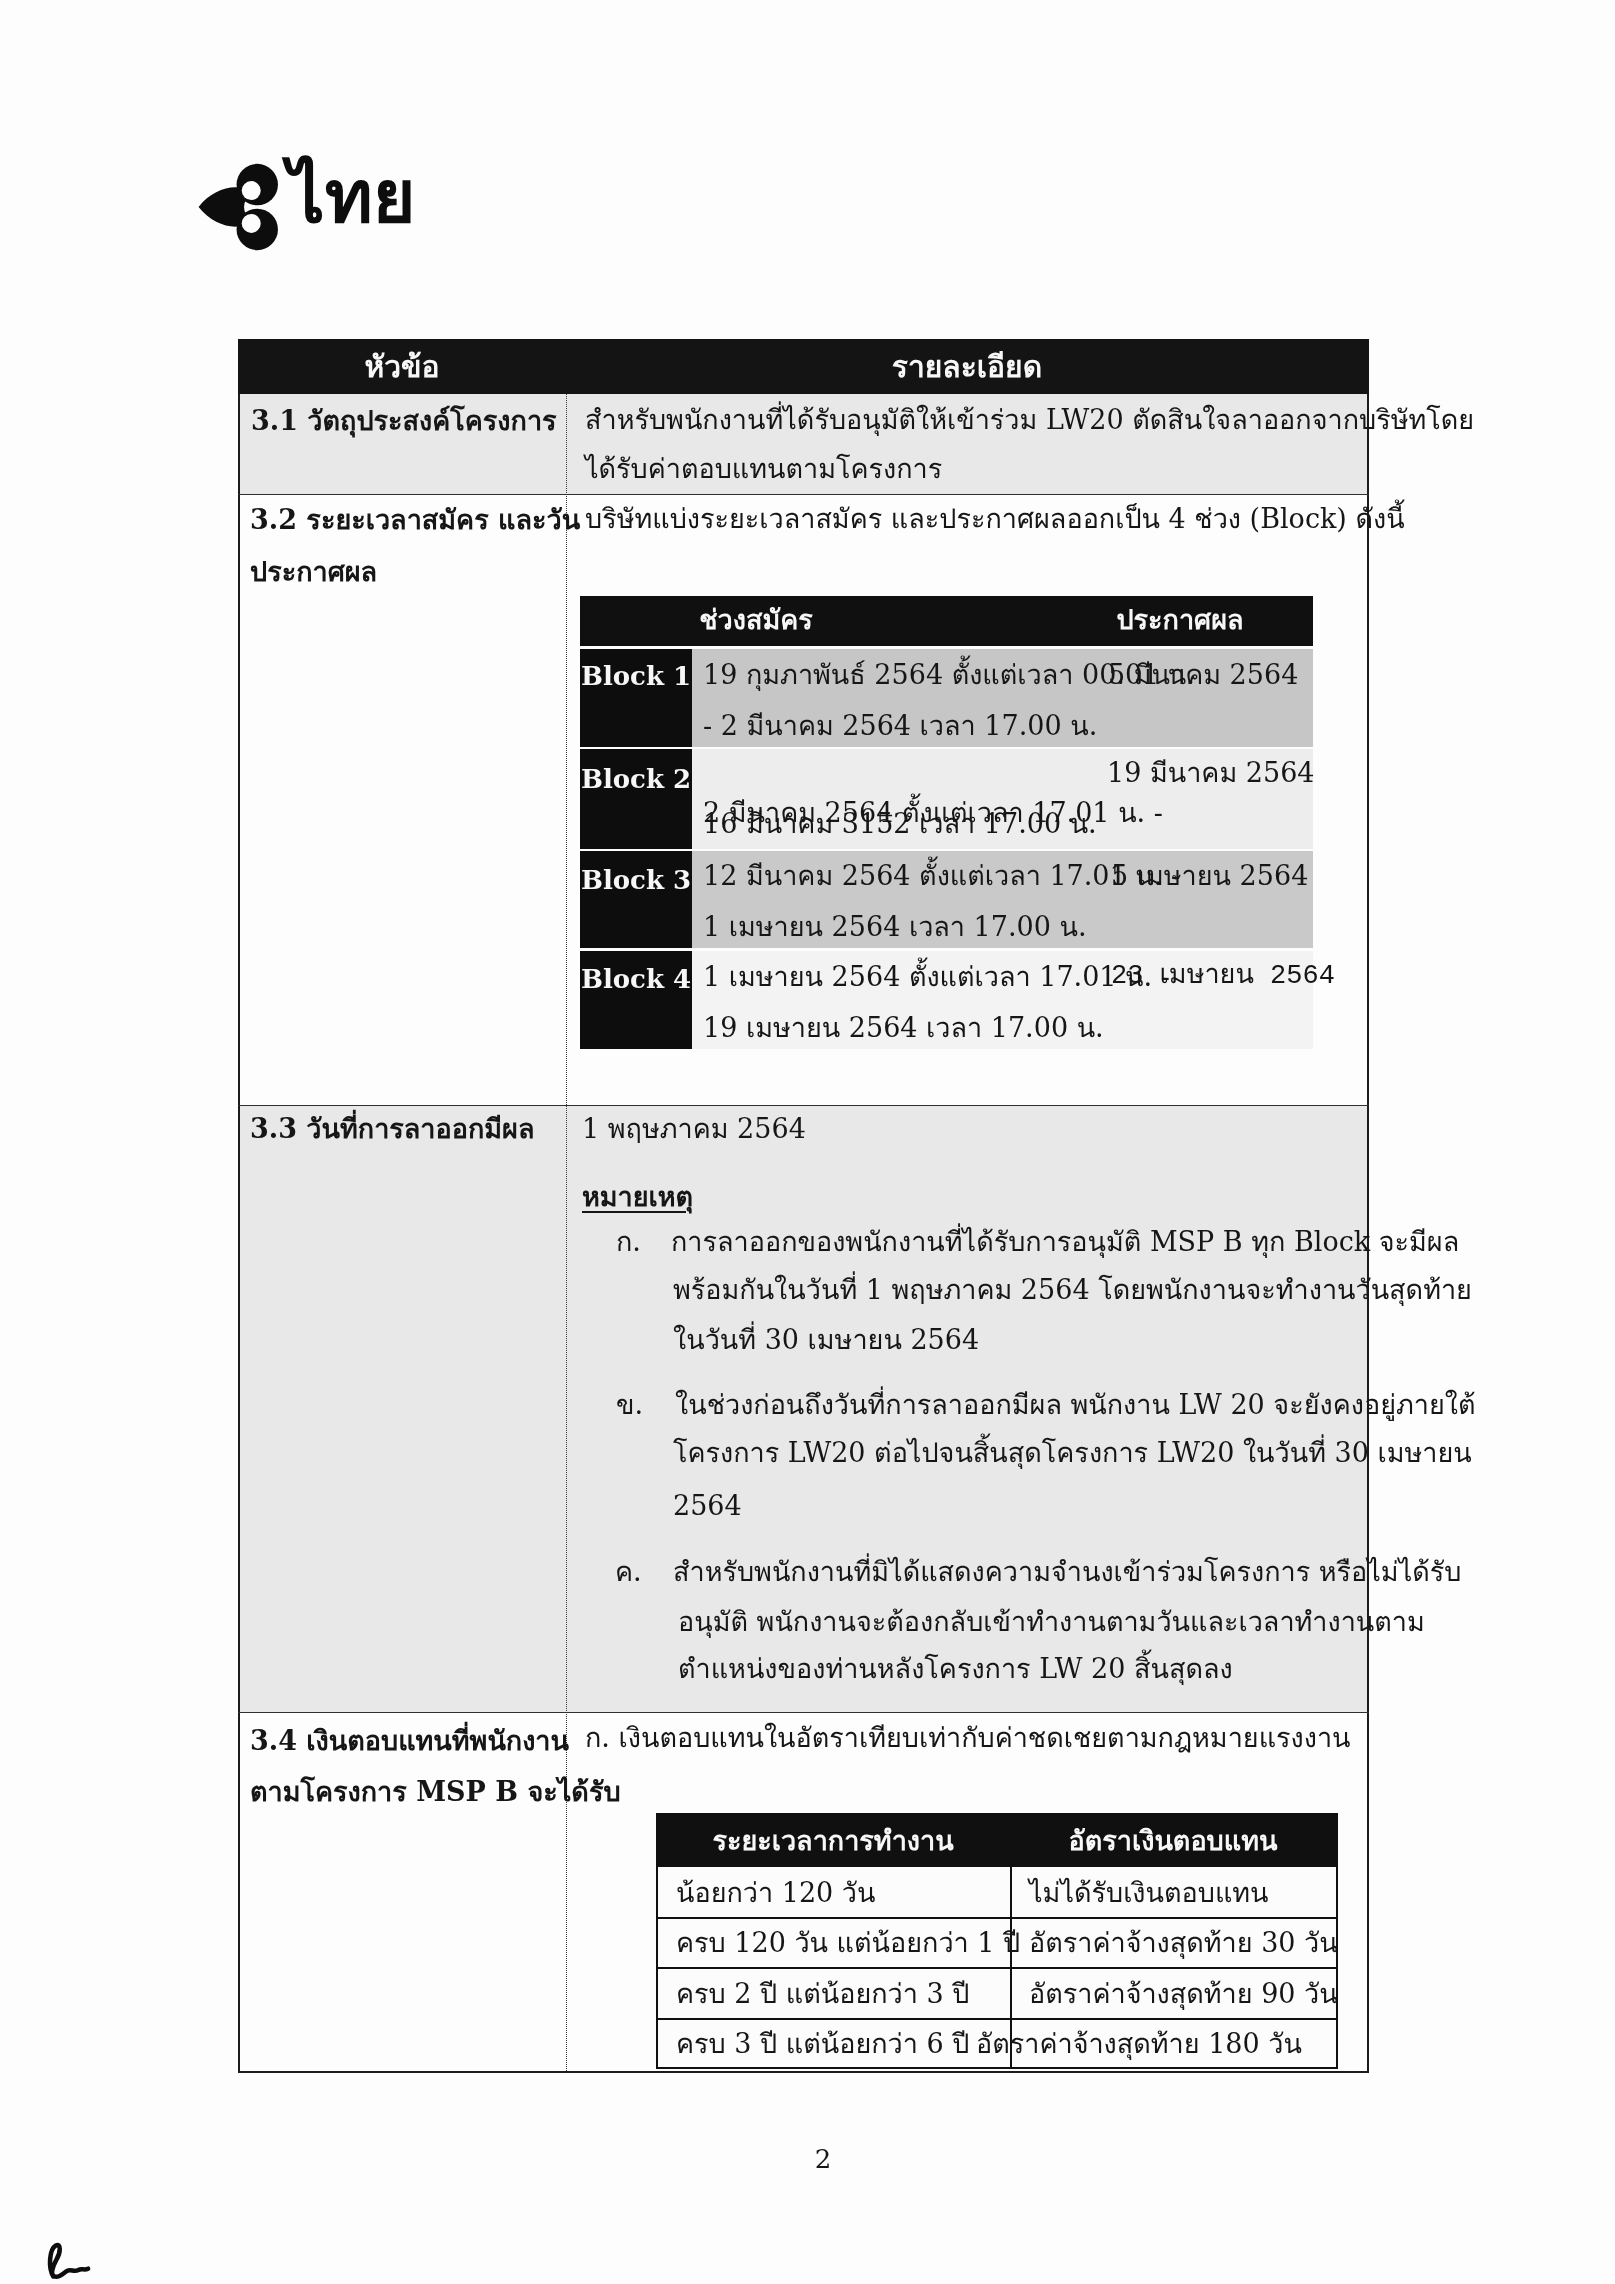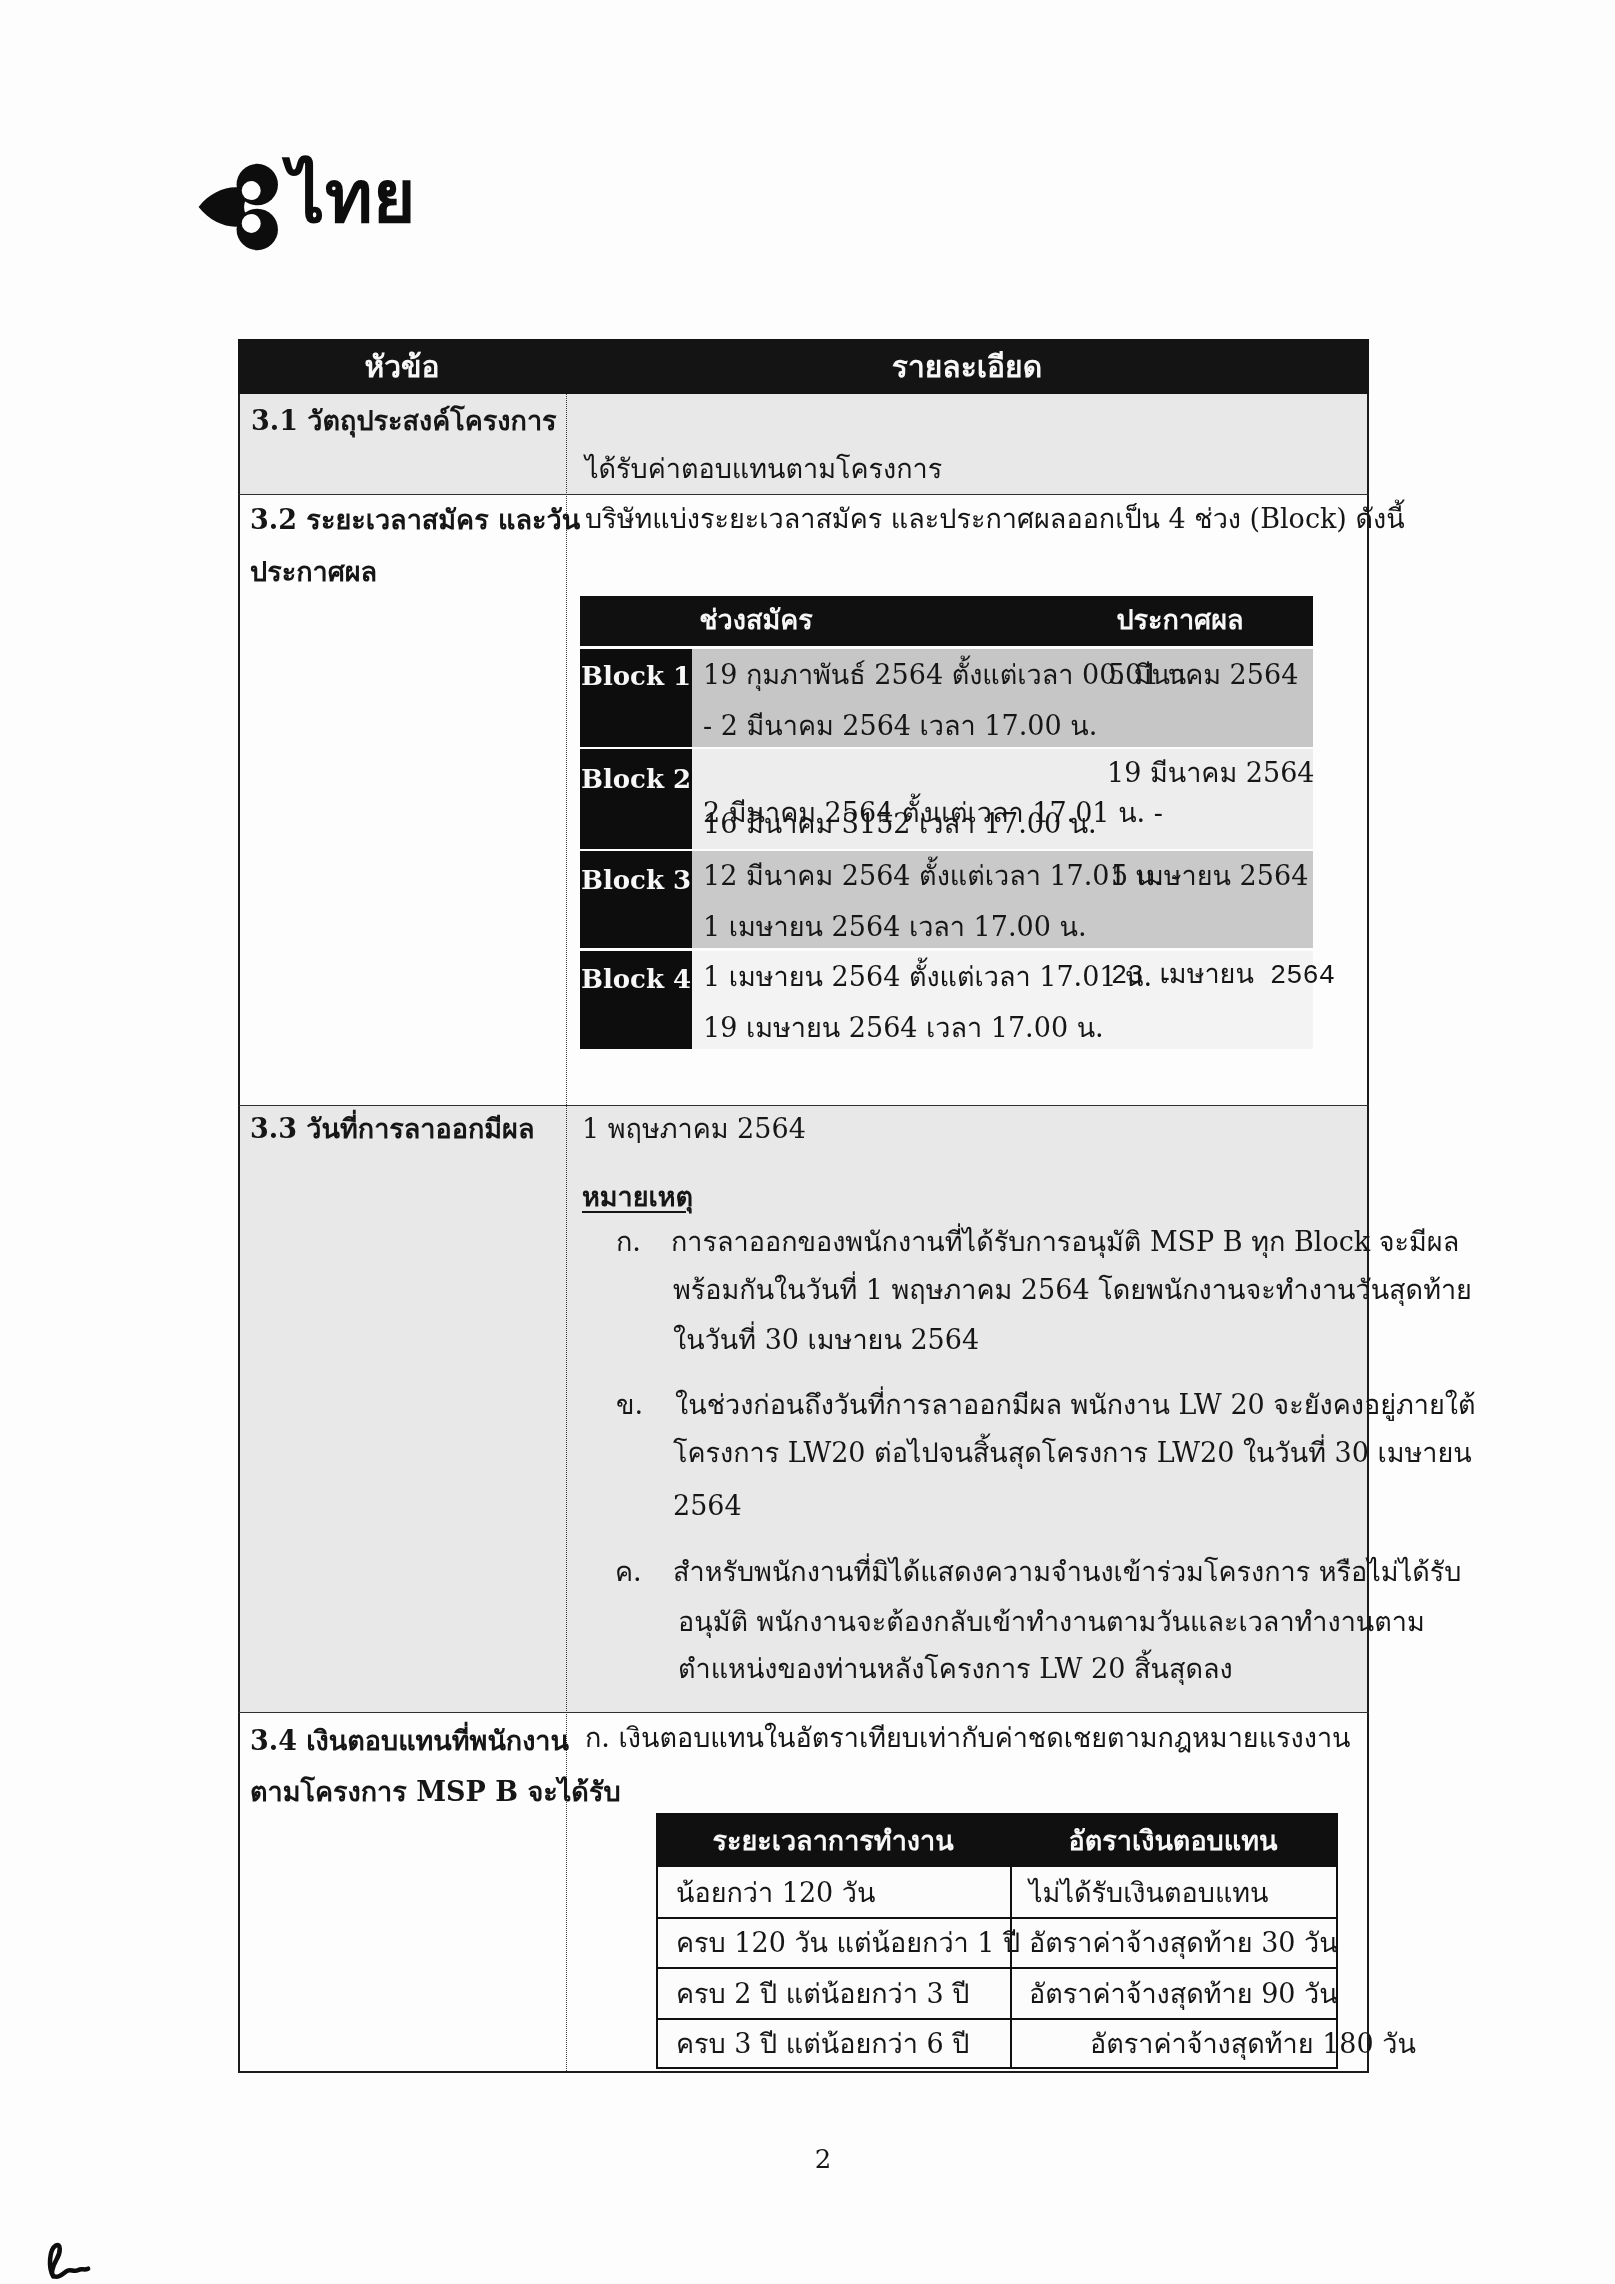--- a/index.html
+++ b/index.html
@@ -40,20 +40,21 @@
   <div class="rect hdr-bar" style="left:238px;top:339px;width:1131px;height:55px;"></div>
   <div class="rect" style="left:566px;top:394px;height:1677px;width:0;border-left:1.3px dotted #3a3a3a;"></div>
   <div class="rect" style="left:238px;top:494px;width:1131px;height:0;border-top:1.3px solid #2f2f2f;"></div>
   <div class="rect" style="left:238px;top:1105px;width:1131px;height:0;border-top:1.3px solid #2f2f2f;"></div>
   <div class="rect" style="left:238px;top:1712px;width:1131px;height:0;border-top:1.3px solid #2f2f2f;"></div>
 
   <div class="txt b w cx" style="left:402px;top:347px;font-size:30px;text-align:right;">หัวข้อ</div>
   <div class="txt b w cx" style="left:967px;top:347px;font-size:30px;">รายละเอียด</div>
 
   <div class="txt b" style="left:251px;top:403px;">3.1 วัตถุประสงค์โครงการ</div>
+  <div class="txt" style="left:585px;top:402px;">สำหรับพนักงานที่ได้รับอนุมัติให้เข้าร่วม LW20  ตัดสินใจลาออกจากบริษัทโดย</div>
   <div class="txt" style="left:585px;top:451px;">ได้รับค่าตอบแทนตามโครงการ</div>
 
   <div class="txt b" style="left:250px;top:502px;">3.2 ระยะเวลาสมัคร และวัน</div>
   <div class="txt b" style="left:250px;top:554px;">ประกาศผล</div>
   <div class="txt" style="left:585px;top:501px;">บริษัทแบ่งระยะเวลาสมัคร และประกาศผลออกเป็น 4 ช่วง (Block) ดังนี้</div>
 
   <div class="rect" style="left:580px;top:596px;width:733px;height:50px;background:#101010;"></div>
   <div class="txt b w cx" style="left:756px;top:602px;">ช่วงสมัคร</div>
   <div class="txt b w cx" style="left:1180px;top:602px;">ประกาศผล</div>
 
@@ -117,21 +118,21 @@
   <div class="rect" style="left:656px;top:1967px;width:682px;height:0;border-top:2px solid #101010;"></div>
   <div class="rect" style="left:656px;top:2018px;width:682px;height:0;border-top:2px solid #101010;"></div>
 
   <div class="txt" style="left:676px;top:1875px;">น้อยกว่า 120 วัน</div>
   <div class="txt" style="left:1029px;top:1875px;">ไม่ได้รับเงินตอบแทน</div>
   <div class="txt" style="left:676px;top:1925px;">ครบ 120 วัน แต่น้อยกว่า 1 ปี</div>
   <div class="txt" style="left:1029px;top:1925px;">อัตราค่าจ้างสุดท้าย 30 วัน</div>
   <div class="txt" style="left:676px;top:1976px;">ครบ 2 ปี แต่น้อยกว่า 3 ปี</div>
   <div class="txt" style="left:1029px;top:1976px;">อัตราค่าจ้างสุดท้าย 90 วัน</div>
   <div class="txt" style="left:676px;top:2026px;text-align:center;">ครบ 3 ปี แต่น้อยกว่า 6 ปี</div>
-  <div class="txt" style="left:1090px;top:2026px;">อัตราค่าจ้างสุดท้าย 180 วัน</div>
+  <div class="txt" style="left:976px;top:2026px;">อัตราค่าจ้างสุดท้าย 180 วัน</div>
 
   <div class="txt cx" style="left:823px;top:2143px;font-size:26px;">2</div>
 
   <div class="rect" style="left:44px;top:2239px;width:52px;height:42px;">
     <svg width="52" height="42" viewBox="0 0 80 65">
       <path d="M14 58 C 6 44 8 16 18 10 C 26 6 26 20 19 32 C 13 43 9 55 16 58 C 24 61 30 52 36 49 C 42 46 46 52 53 48 C 58 45 62 49 68 46" fill="none" stroke="#0d0d0d" stroke-width="7" stroke-linecap="round" stroke-linejoin="round"></path>
     </svg>
   </div>
 
 </div>

